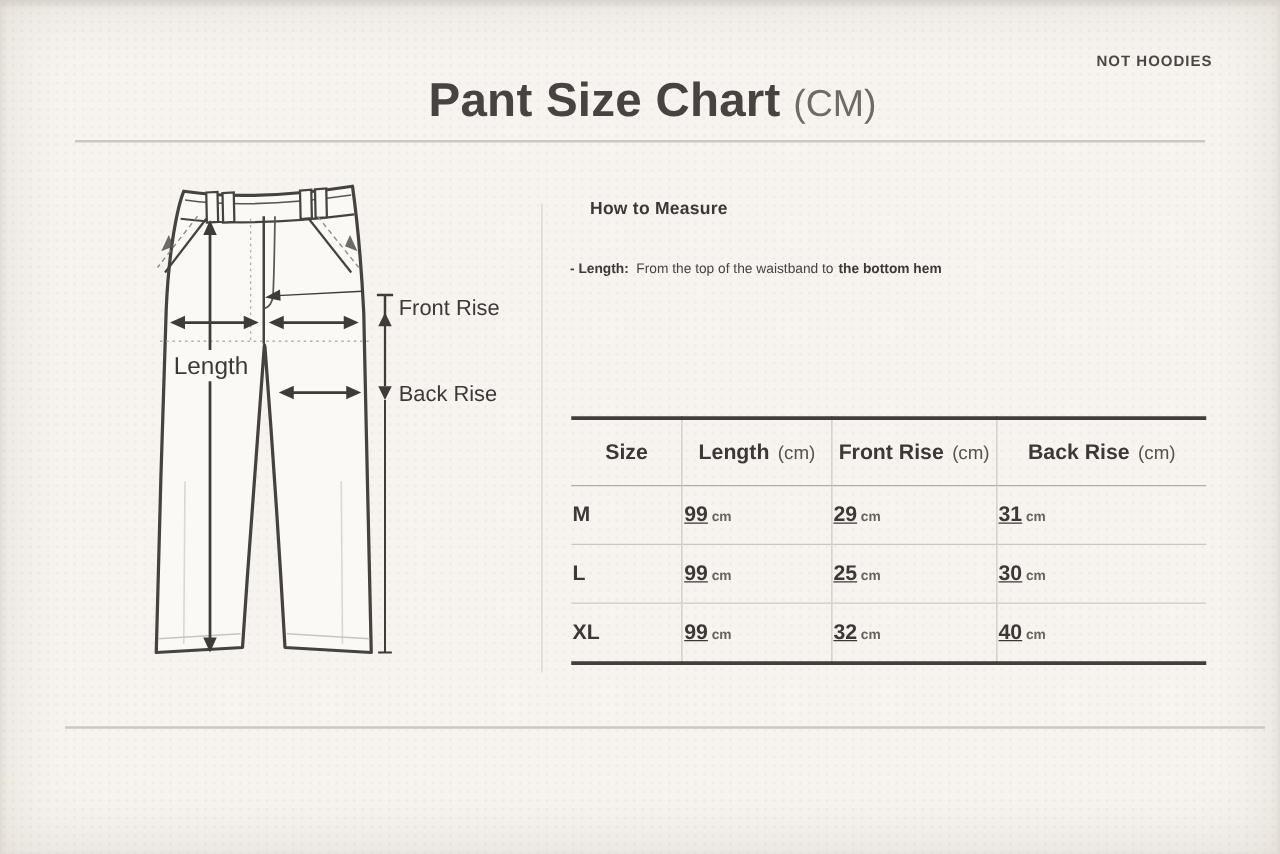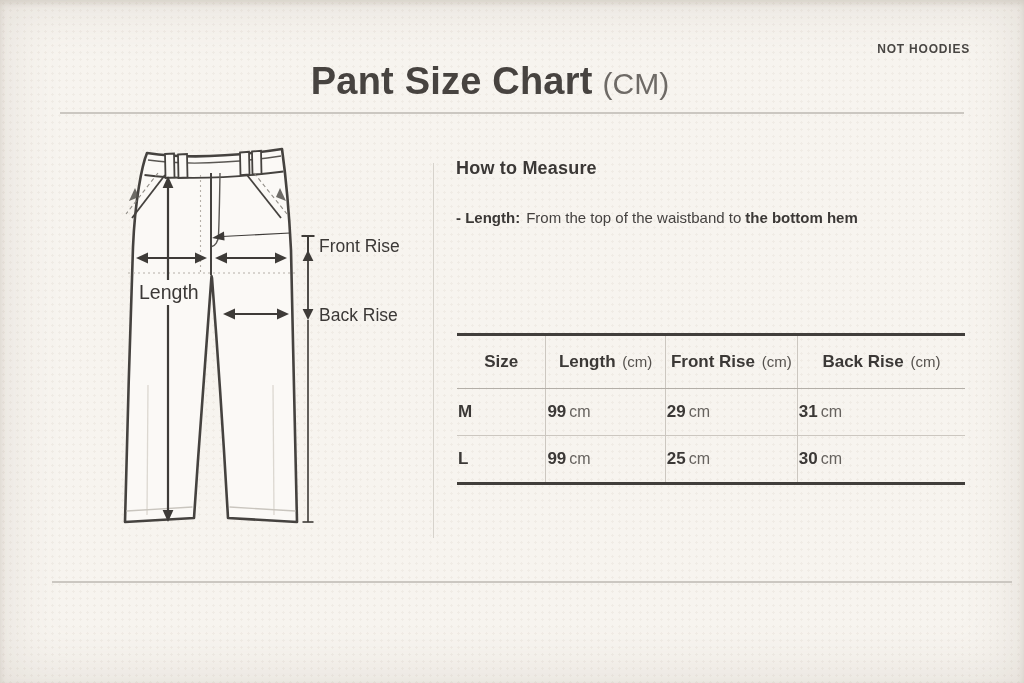--- a/index.html
+++ b/index.html
@@ -6,50 +6,50 @@
   .canvas{
     position:relative;width:1024px;height:683px;overflow:hidden;
     background-color:#f7f4ef;
     background-image:radial-gradient(rgba(205,190,176,.16) 1px, rgba(0,0,0,0) 1.2px);
     background-size:7px 7px;
     box-shadow:inset 0 0 55px rgba(150,138,125,.22), inset 0 3px 6px rgba(150,138,125,.25);
     font-family:"Liberation Sans", sans-serif;
     color:#3b3836;
   }
   
-  .title-wrap{position:absolute;left:0;top:60px;width:980px;text-align:center;}
+  .title-wrap{position:absolute;left:0;top:60px;width:980px;text-align:center;padding-left:32px;}
   .page-title{font-size:38px;font-weight:700;color:#474340;letter-spacing:.2px;display:inline;}
   .title-suffix{font-size:30px;font-weight:400;color:#6e6a66;margin-left:10px;}
   .brand{position:absolute;top:42px;right:54px;font-size:12px;font-weight:700;letter-spacing:.8px;color:#494643;}
   .rule{position:absolute;background:#cbc7c1;height:1.5px;}
   .title-rule{left:60px;top:112px;width:904px;}
   .footer-rule{left:52px;top:581px;width:960px;}
   .v-divider{position:absolute;left:433px;top:163px;width:1px;height:375px;background:#d6d2cb;}
 
   
   .diagram{position:absolute;left:90px;top:130px;width:340px;height:420px;}
   .diagram text{font-family:"Liberation Sans", sans-serif;}
 
   
-  .measure-heading{position:absolute;left:456px;top:158px;margin:0;font-size:18px;font-weight:700;color:#3b3836;letter-spacing:.2px;}
-  .bullets{position:absolute;left:456px;top:210px;display:flex;flex-direction:column;gap:21px;font-size:15px;color:#454240;width:520px;justify-content:space-between;}
+  .measure-heading{position:absolute;left:472px;top:158px;margin:0;font-size:14px;font-weight:700;color:#3b3836;letter-spacing:.2px;}
+  .bullets{position:absolute;left:456px;top:210px;display:flex;flex-direction:column;gap:21px;font-size:11px;color:#454240;width:520px;justify-content:space-between;}
   .bullet{white-space:nowrap;line-height:1;}
   .b-label{font-weight:700;color:#3b3836;margin-right:6px;}
   .b-emph{font-weight:700;color:#3b3836;margin-left:4px;}
 
   
   .size-table{position:absolute;left:457px;top:333px;width:508px;border-collapse:collapse;table-layout:fixed;
     border-top:3px solid #413e3b;border-bottom:3px solid #413e3b;}
   .size-table th{height:50px;font-size:17px;font-weight:700;color:#3b3836;border-bottom:1px solid #b3aea7;}
   .size-table td{height:44px;font-size:17px;color:#3b3836;}
   .size-table tbody tr + tr td{border-top:1px solid #ccc7c0;}
   .size-table th + th, .size-table td + td{border-left:1px solid #ccc7c0;}
   .th-unit{font-weight:400;font-size:15px;color:#55514d;margin-left:2px;}
-  .num{font-weight:700;}
-  .unit{font-weight:400;font-size:16px;color:#66625e;margin-left:3px;}
+  .num{font-weight:700;text-decoration:underline;}
+  .unit{font-weight:700;font-size:11px;color:#66625e;margin-left:3px;}
   .size-cell{font-weight:700;}
 </style>
 </head>
 <body>
 
 <div class="canvas">
 
   <div class="title-wrap">
     <h1 class="page-title">Pant Size Chart</h1><span class="title-suffix">(CM)</span>
   </div>
@@ -163,17 +163,23 @@
         <td><span class="num">99</span><span class="unit">cm</span></td>
         <td><span class="num">29</span><span class="unit">cm</span></td>
         <td><span class="num">31</span><span class="unit">cm</span></td>
       </tr>
       <tr>
         <td class="size-cell">L</td>
         <td><span class="num">99</span><span class="unit">cm</span></td>
         <td><span class="num">25</span><span class="unit">cm</span></td>
         <td><span class="num">30</span><span class="unit">cm</span></td>
       </tr>
+      <tr>
+        <td class="size-cell">XL</td>
+        <td><span class="num">99</span><span class="unit">cm</span></td>
+        <td><span class="num">32</span><span class="unit">cm</span></td>
+        <td><span class="num">40</span><span class="unit">cm</span></td>
+      </tr>
     </tbody>
   </table>
 
   <div class="rule footer-rule"></div>
 </div>
 
 </body></html>

